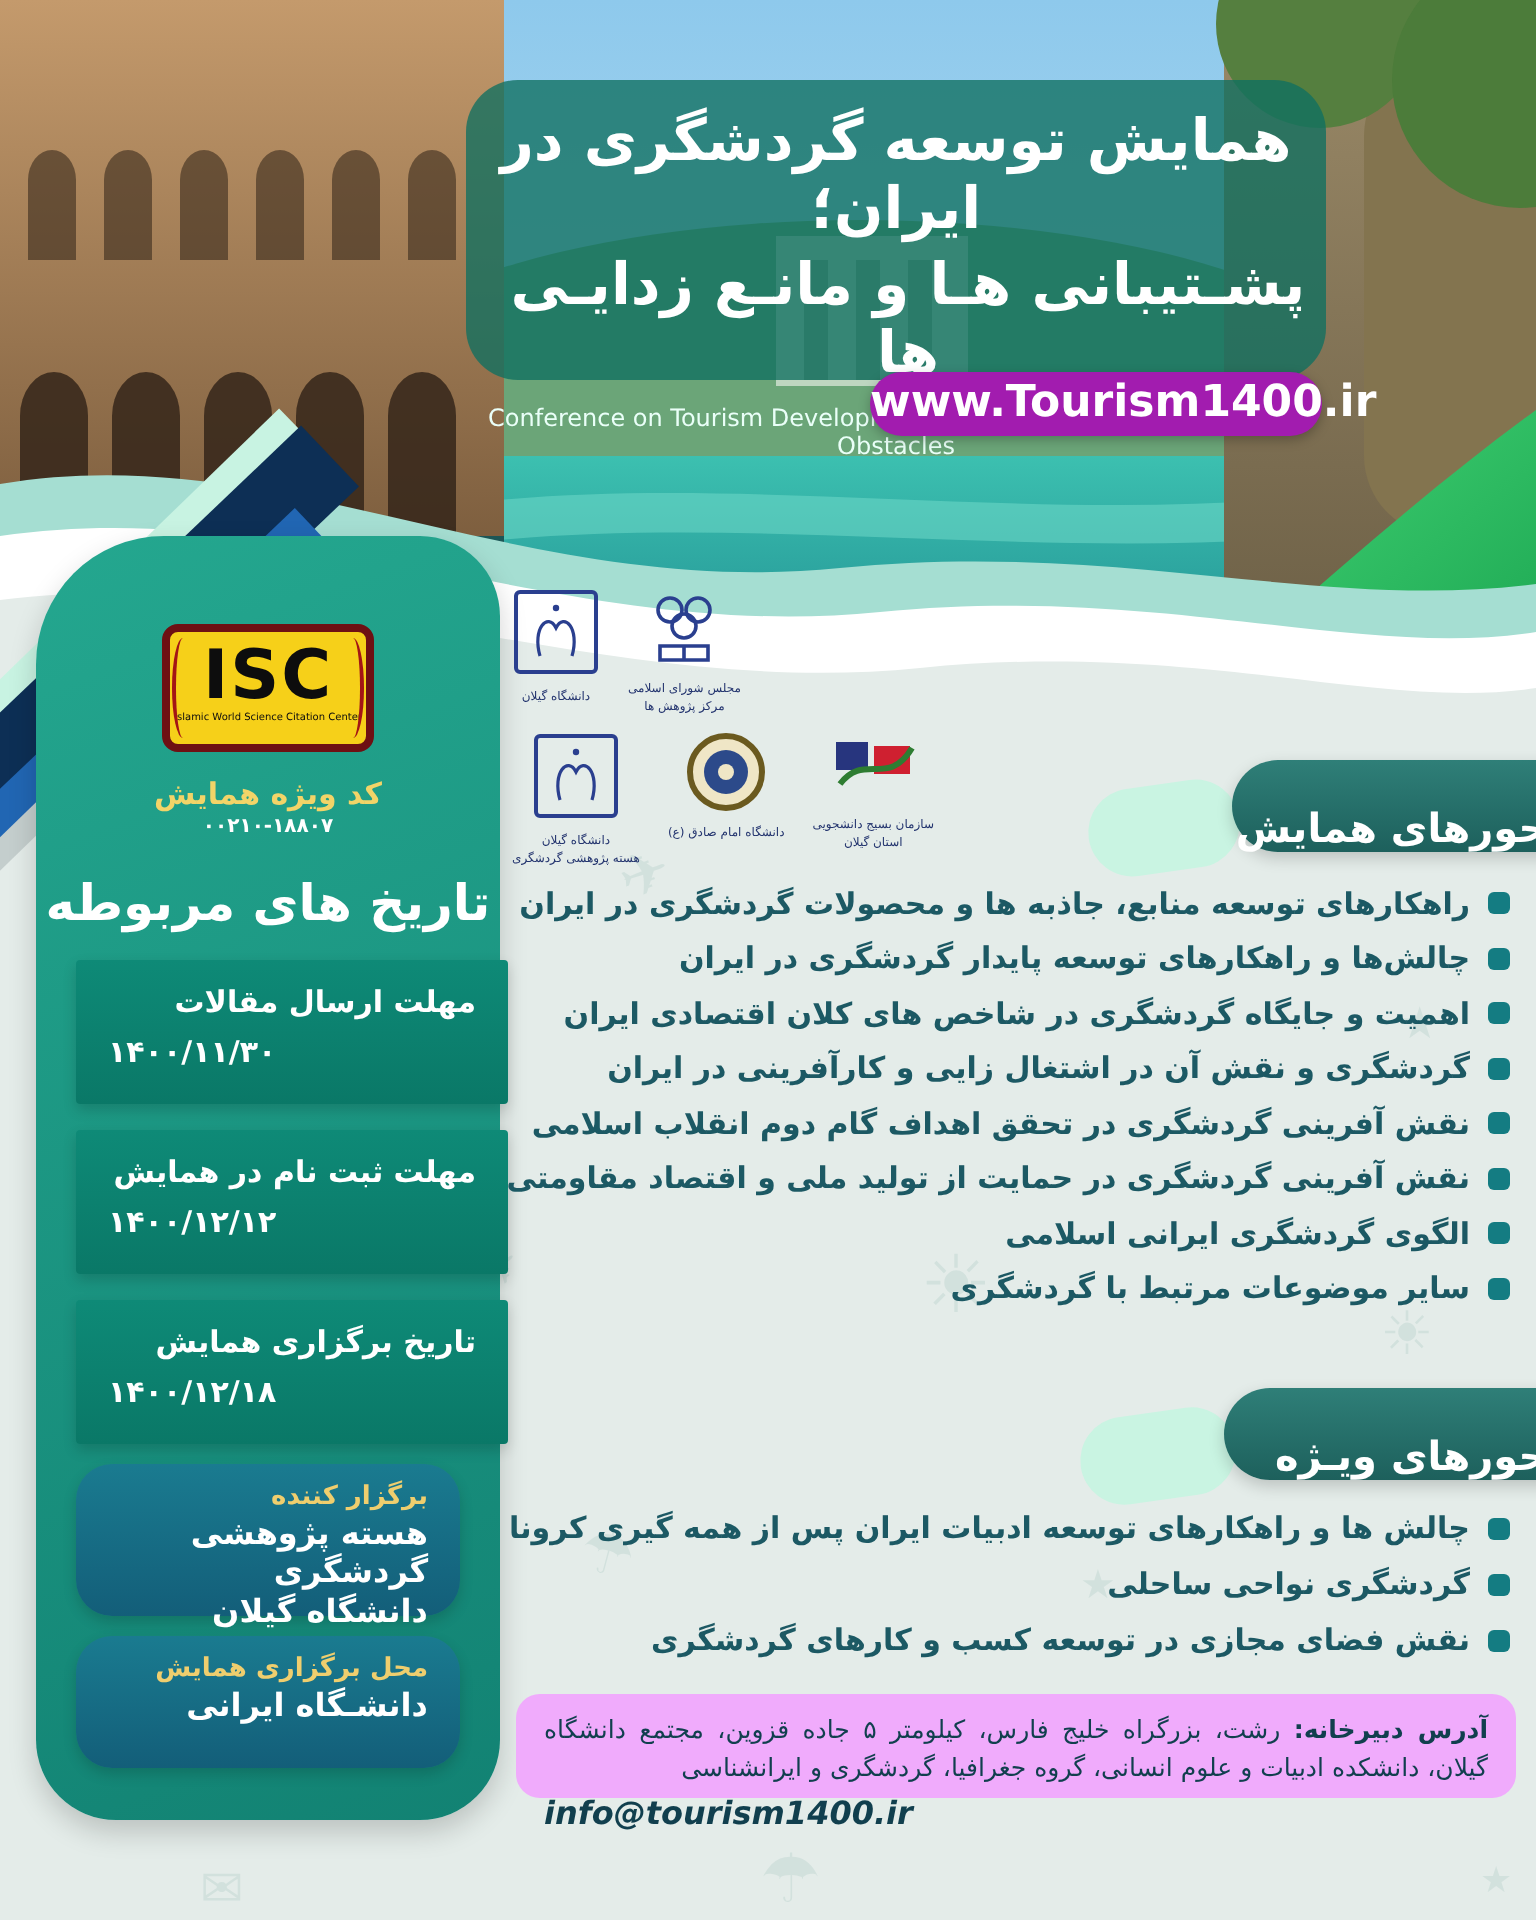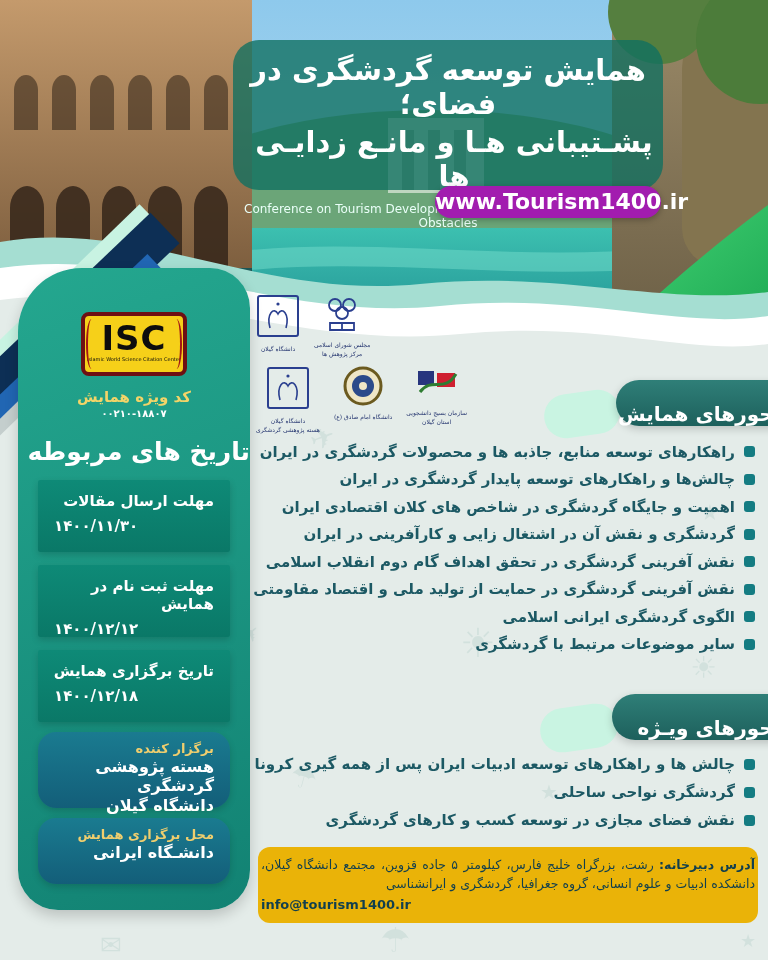--- a/index.html
+++ b/index.html
@@ -32,23 +32,23 @@
   .isc-logo{margin:44px auto 0;width:106px;height:64px;background:#f6d019;border:4px solid #6e1013;
     border-radius:8px;position:relative;text-align:center;box-sizing:border-box;}
   .isc-logo::before,.isc-logo::after{content:"";position:absolute;top:3px;bottom:3px;width:9px;
     border-radius:50%;}
   .isc-logo::before{left:1px;border-left:2px solid #a31515;}
   .isc-logo::after{right:1px;border-right:2px solid #a31515;}
   .isc-text{font-size:34px;font-weight:bold;color:#0d0d0d;line-height:44px;letter-spacing:1px;}
   .isc-sub{font-size:5px;color:#0d0d0d;margin-top:-4px;}
   .code-label{color:#f2d468;font-weight:bold;font-size:15px;text-align:center;margin-top:12px;direction:rtl;}
   .code-value{color:#fff;font-weight:bold;font-size:10px;text-align:center;direction:ltr;margin-top:2px;}
-  .dates-heading{color:#fff;font-weight:bold;font-size:25px;margin-top:18px;direction:rtl;}
-
-  .date-card{position:absolute;left:20px;width:192px;height:72px;border-radius:2px;
+  .dates-heading{color:#fff;font-weight:bold;font-size:25px;text-align:center;margin-top:18px;direction:rtl;}
+
+  .date-card{position:absolute;left:20px;width:216px;height:72px;border-radius:2px;
     background:linear-gradient(180deg,#0e8a77,#0a7867);box-shadow:0 3px 7px rgba(0,0,0,.16);}
   .date-card .t{color:#fff;font-weight:bold;font-size:15px;text-align:right;
     padding:12px 16px 0 0;direction:rtl;}
   .date-card .v{color:#fff;font-weight:bold;font-size:15px;text-align:left;
     padding:7px 0 0 16px;direction:ltr;}
 
   .org-card{position:absolute;left:20px;width:192px;border-radius:18px;
     background:linear-gradient(180deg,#1a7b90,#135e79);box-shadow:0 3px 7px rgba(0,0,0,.16);}
   .org-card .lbl{color:#efce6e;font-weight:bold;font-size:13px;text-align:right;padding:9px 16px 0 0;direction:rtl;}
   .org-card .ln{color:#fff;font-weight:bold;font-size:16px;text-align:right;padding:1px 16px 0 0;direction:rtl;}
@@ -64,25 +64,25 @@
   .section-bar{position:absolute;height:46px;background:linear-gradient(180deg,#2f7f78,#1d605c);
     border-radius:24px 0 0 24px;z-index:3;color:#fff;font-weight:bold;font-size:20px;direction:rtl;
     display:flex;align-items:flex-end;padding-right:26px;box-sizing:border-box;
     box-shadow:0 3px 8px rgba(0,0,0,.18);margin-left:44px;}
   .topic-list{position:absolute;right:13px;z-index:3;direction:rtl;}
   .topic{display:flex;align-items:center;height:27.5px;}
   .bullet{width:11px;height:11px;background:#147c82;border-radius:3px;margin-left:9px;flex-shrink:0;}
   .topic span.txt{color:#1c5964;font-size:15px;font-weight:600;white-space:nowrap;}
 
   
-  .address{position:absolute;left:258px;top:847px;width:500px;height:76px;background:#eab308;
-    border-radius:12px;z-index:3;padding:9px 3px;box-sizing:border-box;direction:rtl;
+  .address{position:absolute;left:258px;top:847px;width:500px;height:52px;background:#f0abfc;
+    border-radius:12px;z-index:3;padding:9px 14px;box-sizing:border-box;direction:rtl;
     color:#113f4e;font-size:12.5px;line-height:1.5;text-align:justify;}
   .address b{font-weight:bold;}
-  .address .email{direction:ltr;text-align:left;font-weight:bold;font-size:13px;margin-top:1px;}
+  .address .email{direction:ltr;text-align:left;font-weight:bold;font-size:16px;margin-top:1px;font-style:italic;}
 </style>
 </head>
 <body>
 
 <div class="poster">
 
   <span class="doodle" style="left:310px;top:420px;transform:rotate(-20deg);">✈</span>
   <span class="doodle" style="left:700px;top:500px;font-size:22px;">★</span>
   <span class="doodle" style="left:460px;top:620px;font-size:40px;">☀</span>
   <span class="doodle" style="left:290px;top:760px;transform:rotate(15deg);">☂</span>
@@ -155,21 +155,21 @@
       <circle cx="760" cy="40" r="64" fill="#4c7c3a"></circle>
 
       <path d="M560,380 C620,330 690,262 768,205 L768,380 Z" fill="url(#grass)"></path>
 
       <path fill="#a5ded2" d="M0,242 C140,218 260,300 420,284 C560,270 660,306 768,292 L768,380 L0,380 Z"></path>
       <path fill="#ffffff" d="M0,268 C150,246 280,322 440,306 C580,292 680,330 768,316 L768,380 L0,380 Z"></path>
       <path fill="#e4ece9" d="M0,300 C160,280 300,350 460,334 C600,320 690,356 768,344 L768,380 L0,380 Z"></path>
     </svg>
 
     <div class="title-overlay">
-      <div class="title-l1">همایش توسعه گردشگری در فضای؛</div>
+      <div class="title-l1">همایش توسعه گردشگری در ایران؛</div>
       <div class="title-l2">پشـتیبانی هـا و مانـع زدایـی ها</div>
       <div class="title-en">Conference on Tourism Development in Iran; Supports and Removal Obstacles</div>
     </div>
     <div class="url-badge">www.Tourism1400.ir</div>
   </div>
 
   <svg class="ribbons" viewBox="0 0 260 330">
     <line x1="-20" y1="230" x2="150" y2="65" stroke="#c8f3e2" stroke-width="30"></line>
     <line x1="-28" y1="262" x2="165" y2="78" stroke="#0d2f55" stroke-width="42"></line>
     <line x1="-34" y1="292" x2="155" y2="112" stroke="#2166b3" stroke-width="22"></line>

